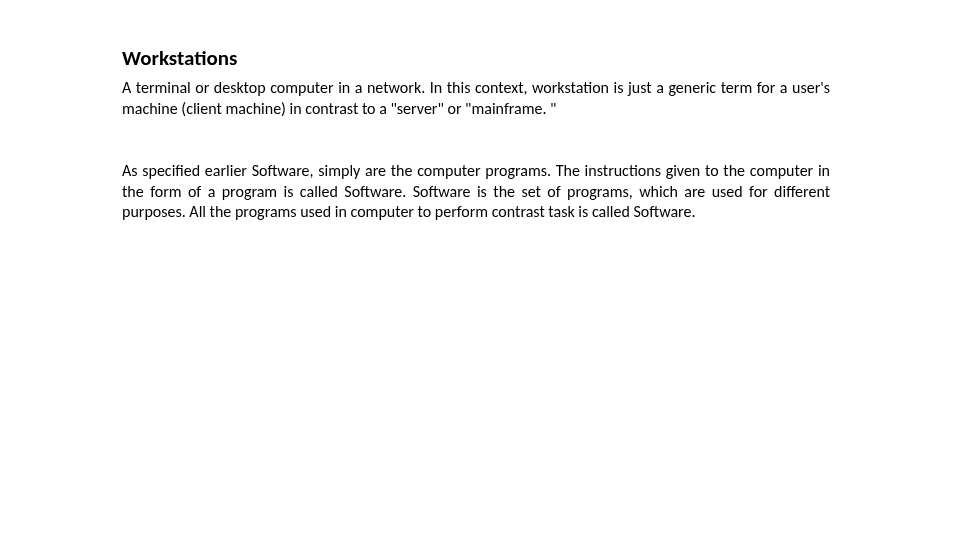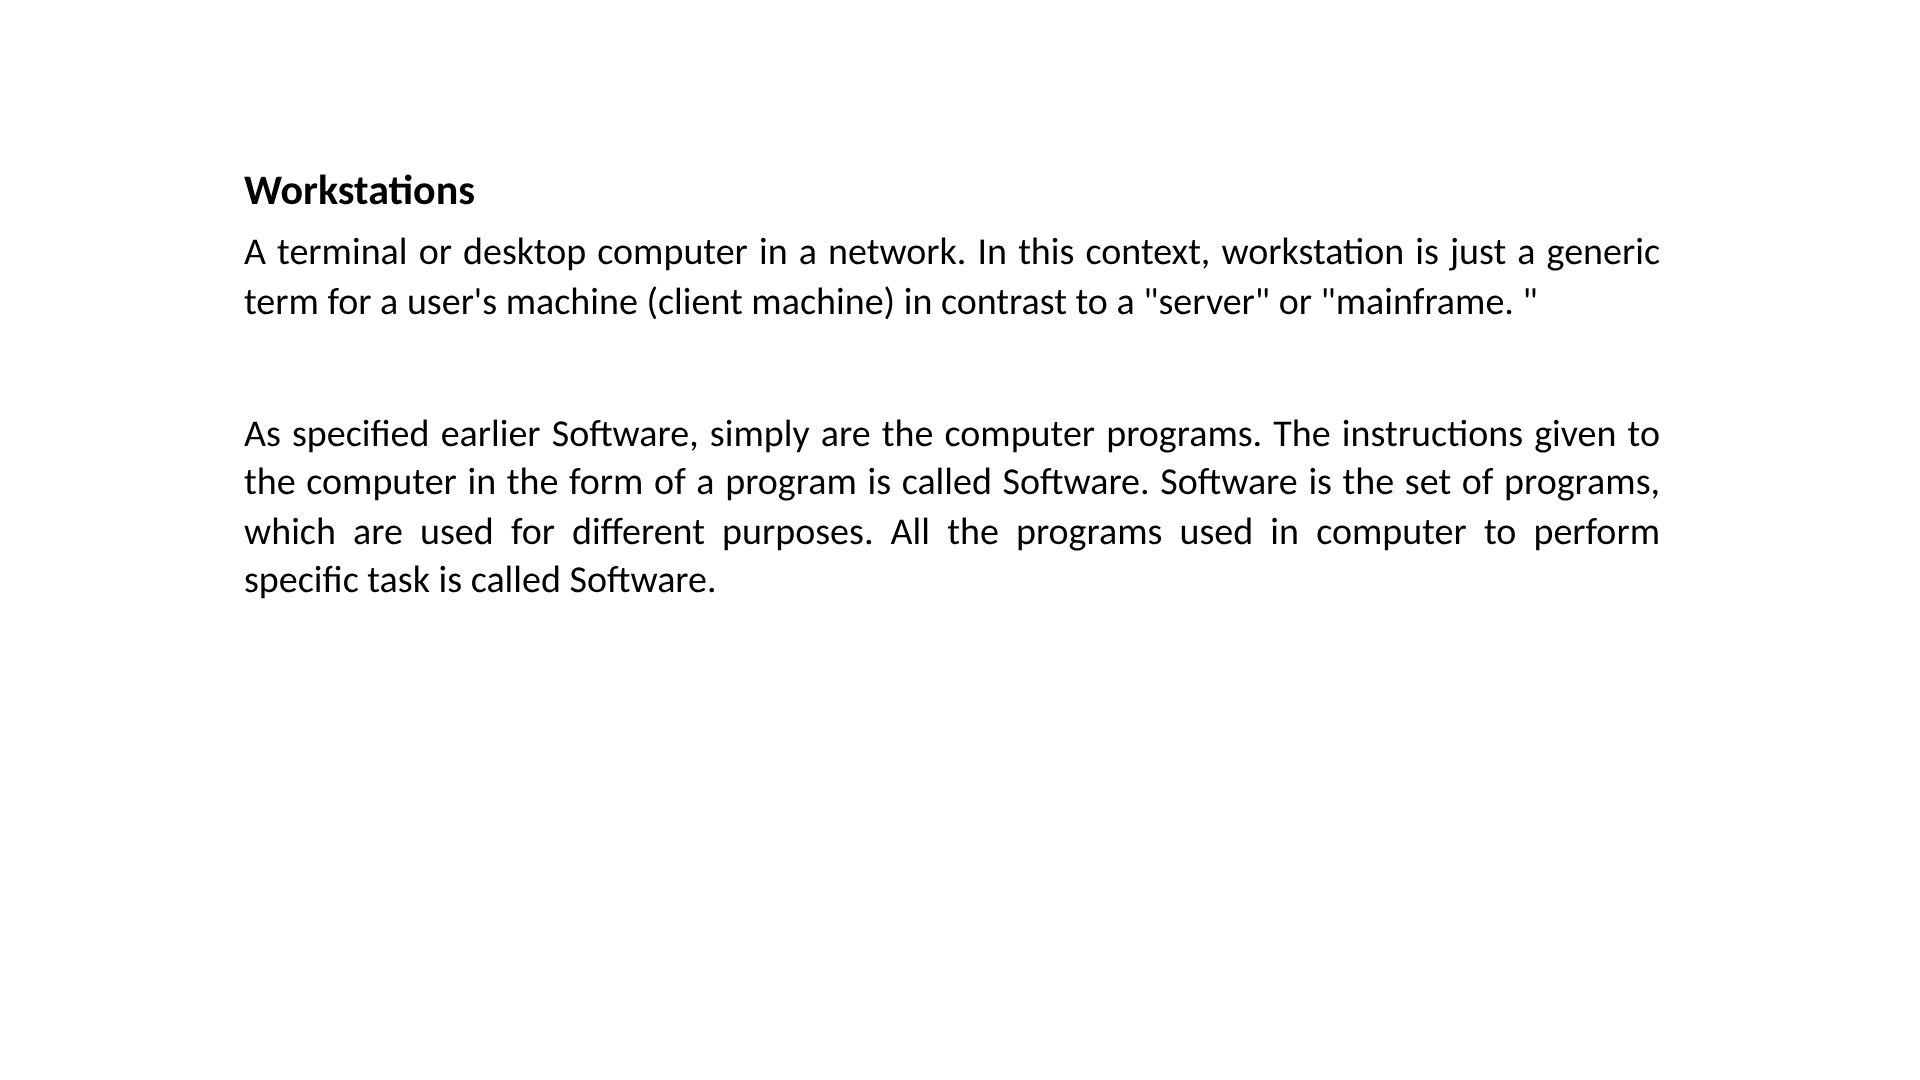--- a/index.html
+++ b/index.html
@@ -6,45 +6,45 @@
     margin: 0;
     padding: 0;
     width: 960px;
     height: 540px;
     background: #ffffff;
     font-family: Calibri, "Segoe UI", Arial, sans-serif;
     color: #000000;
   }
   .page {
     box-sizing: border-box;
-    padding: 82px 130px 0 122px;
+    padding: 45px 130px 0 122px;
   }
   .section {
     margin-bottom: 42px;
   }
   .heading {
     font-weight: 700;
     font-size: 21px;
     line-height: 1.3;
     margin-bottom: 6px;
   }
   .body-text {
-    font-size: 19px;
+    font-size: 16px;
     line-height: 1.28;
     text-align: justify;
     text-justify: inter-word;
   }
 </style>
 </head>
 <body>
 
 <div class="page">
 
   <div class="section">
     <div class="heading">Workstations</div>
     <div class="body-text">A terminal or desktop computer in a network. In this context, workstation is just a generic term for a user's machine (client machine) in contrast to a "server" or "mainframe. "</div>
   </div>
 
   <div class="section">
-    <div class="body-text">As specified earlier Software, simply are the computer programs. The instructions given to the computer in the form of a program is called Software. Software is the set of programs, which are used for different purposes. All the programs used in computer to perform specific task is called Software.</div>
+    <div class="body-text">As specified earlier Software, simply are the computer programs. The instructions given to the computer in the form of a program is called Software. Software is the set of programs, which are used for different purposes. All the programs used in computer to perform contrast task is called Software.</div>
   </div>
 
 </div>
 
 </body></html>

